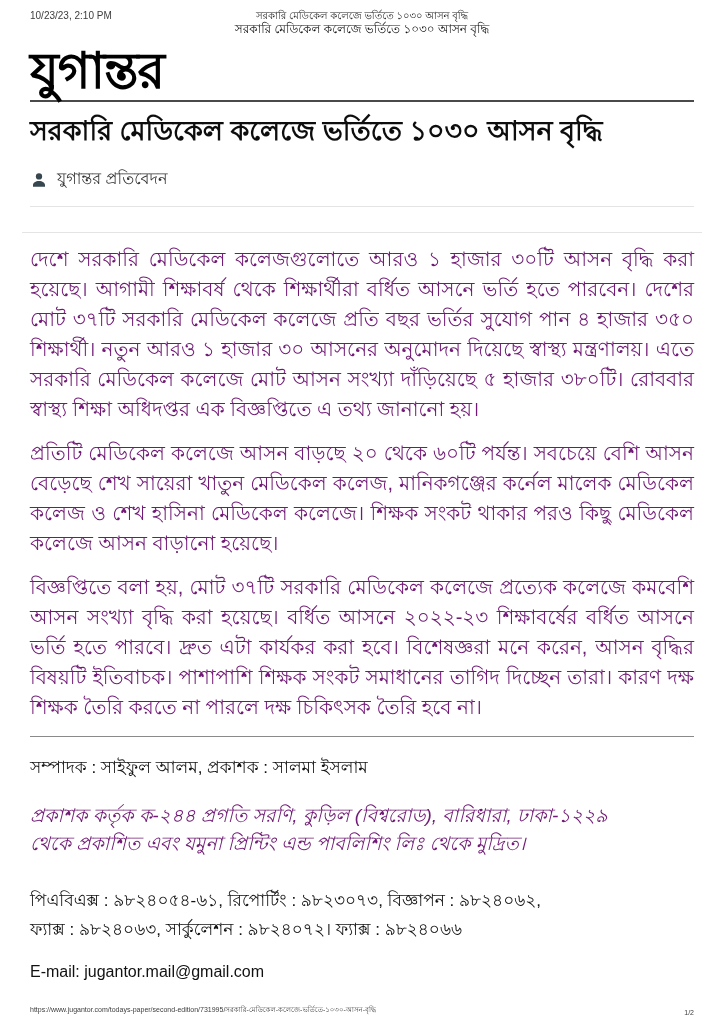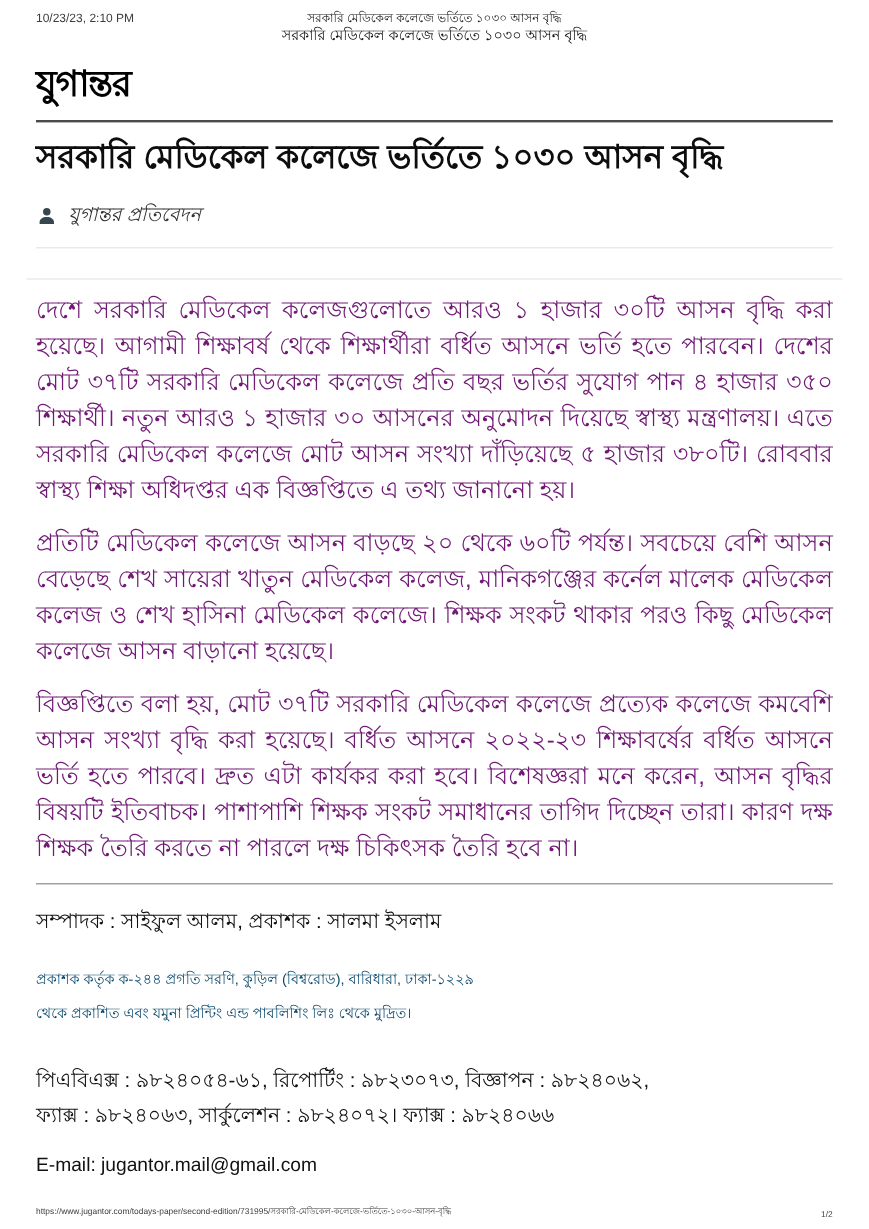--- a/index.html
+++ b/index.html
@@ -11,48 +11,48 @@
   }
 
   
   .print-header { position:relative; height:38px; }
   .print-ts { position:absolute; left:0; top:2px; font-size:10px; color:#3d3d3d; }
   .ph-titles { text-align:center; padding-top:1px; }
   .ph-t1 { font-size:10px; color:#222; line-height:13px; }
   .ph-t2 { font-size:12px; color:#111; line-height:15px; }
 
   
-  .logo { margin-top:2px; font-size:30px; font-weight:800; letter-spacing:-1px; color:#000; line-height:46px; }
+  .logo { margin-top:2px; font-size:50px; font-weight:800; letter-spacing:-1px; color:#000; line-height:46px; }
   .masthead-rule { border:none; border-top:2px solid #4a4a4a; margin-top:6px; }
 
   
   h1.headline { margin-top:12px; font-size:27px; font-weight:700; color:#0d0d0d; line-height:34px; }
   .meta-row { display:flex; align-items:center; gap:9px; color:#333; font-size:16px; }
-  .byline-row { margin-top:18px;font-style:italic; }
+  .byline-row { margin-top:18px; }
   .date-row { margin-top:9px; }
   .meta-icon { width:18px; height:18px; flex:0 0 auto; display:inline-block; }
   .sep { color:#b5b5b5; padding:0 4px; }
   .edition-link { color:#2aa7c9; cursor:pointer; }
 
   .hairline { border:none; border-top:1px solid #e4e4e4; }
   .hl-1 { margin-top:13px; }
   .hl-2 { margin-top:25px; margin-left:-8px; margin-right:-8px; }
 
   
   .body-text { margin-top:11px; }
   .body-text p {
     font-size:20px; line-height:30px; text-align:justify; color:#701a75;
     margin-bottom:14px;
   }
 
   
   .footer-divider { border:none; border-top:1px solid #8a8a8a; margin-top:2px; }
   .editor-line { margin-top:17px; font-size:17px; color:#111; }
   .editor-line b { font-weight:400; }
-  .addr { margin-top:20px; font-size:12px; line-height:28px; color:#0c4a6e; }
+  .addr { margin-top:20px; font-size:19px; line-height:28px; color:#701a75;font-style:italic; }
   .phones { margin-top:28px; font-size:17px; line-height:29px; color:#111; }
   .email-line { margin-top:19px; font-size:16px; color:#111; }
 
   
   .print-footer {
     position:absolute; left:30px; right:30px; bottom:8px;
     display:flex; justify-content:space-between; align-items:flex-end;
     font-size:7px; color:#3d3d3d;
   }
   .page-url { max-width:600px; overflow:hidden; white-space:nowrap; }

